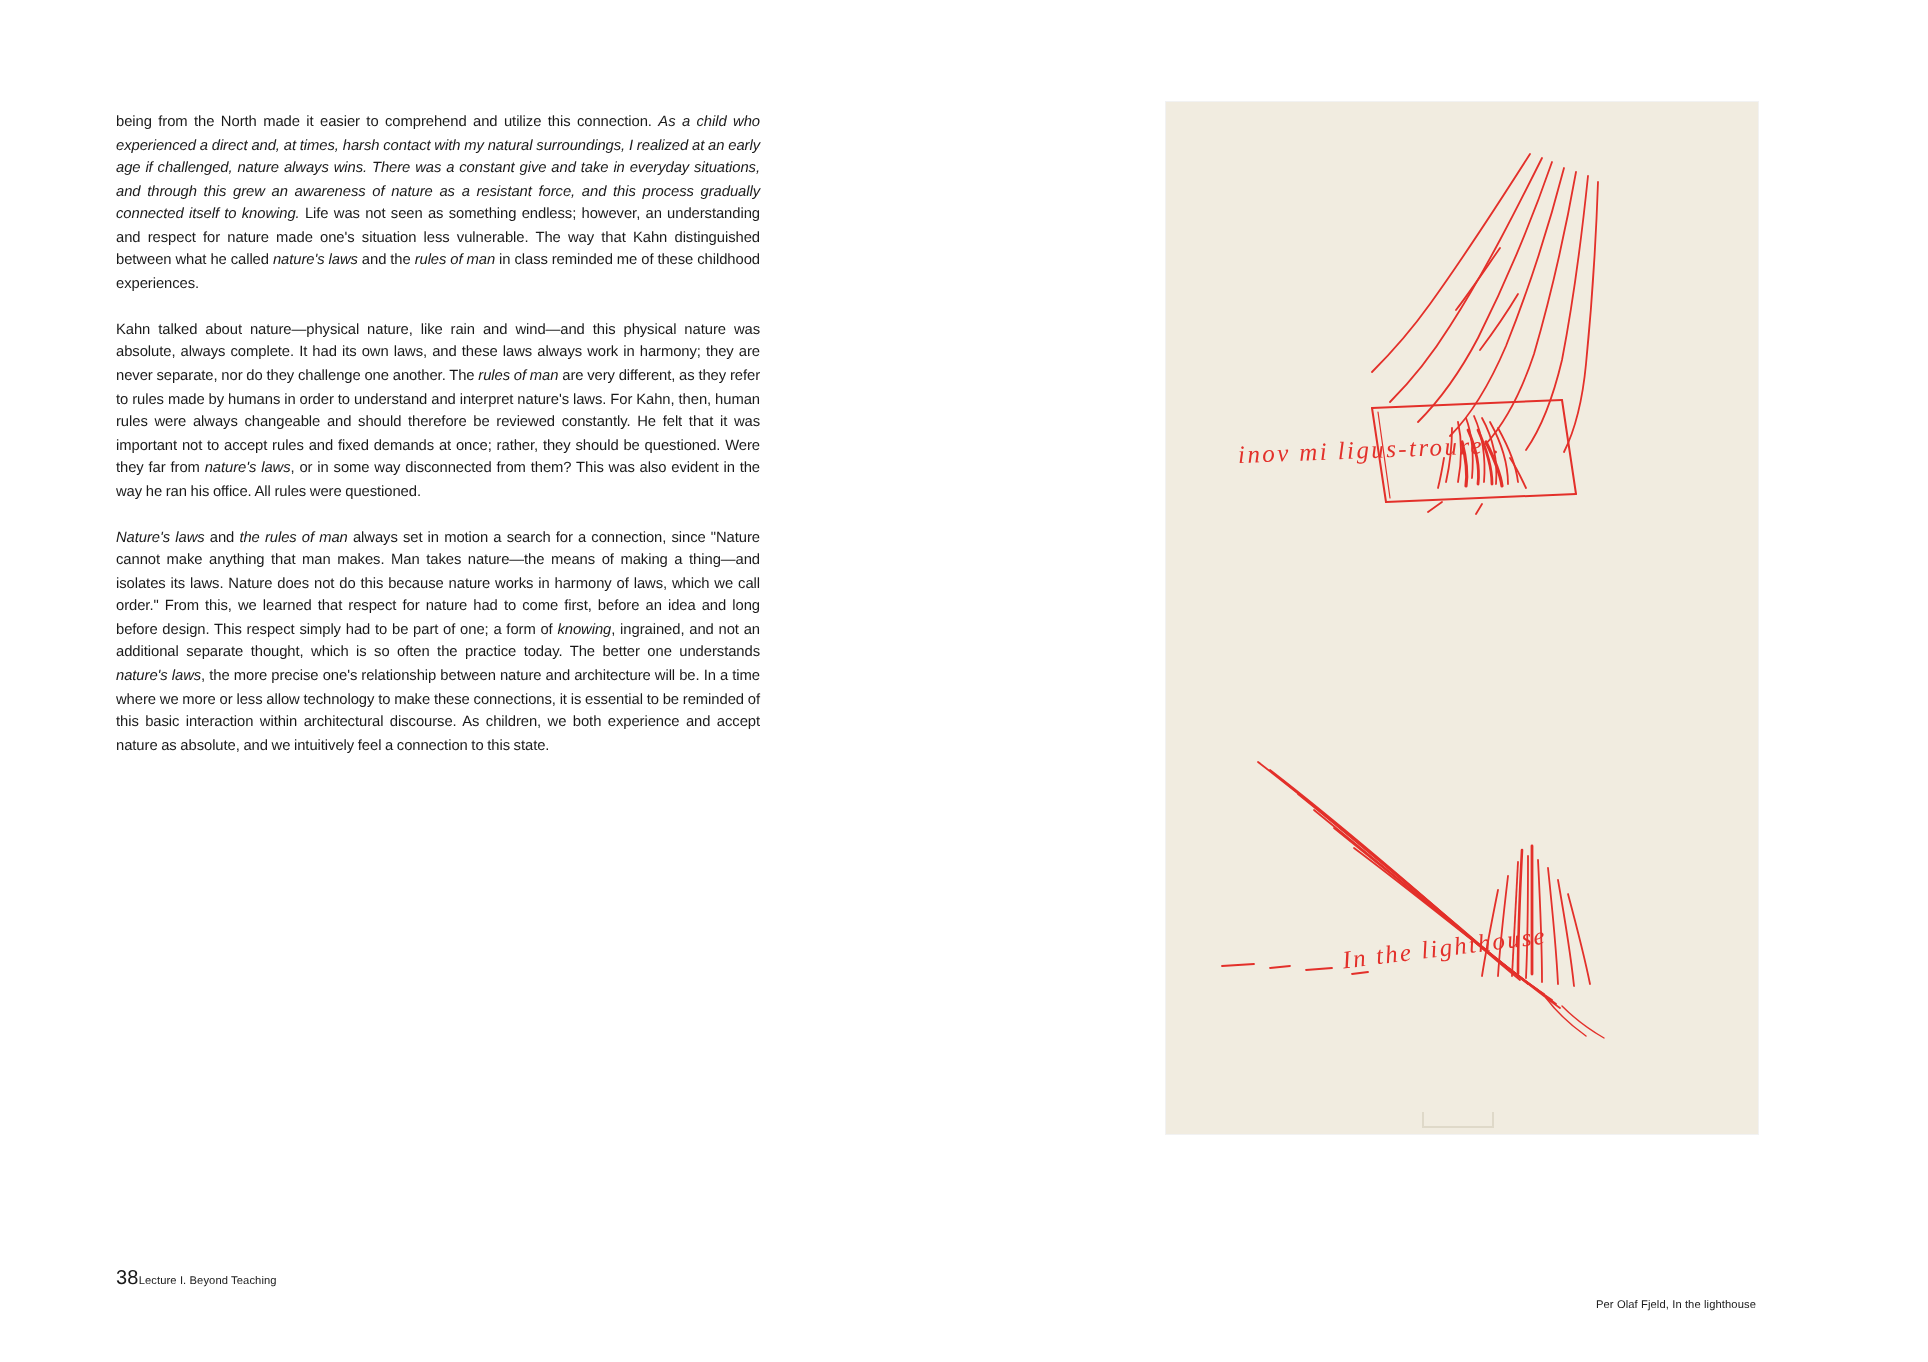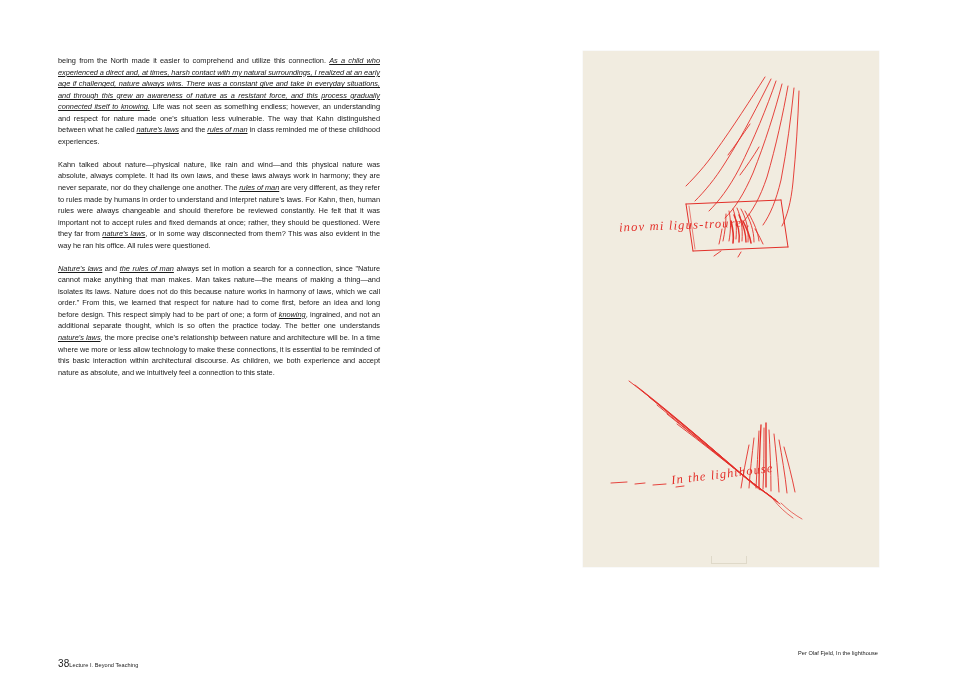--- a/index.html
+++ b/index.html
@@ -38,27 +38,27 @@
     font-size: 7.4px;
     line-height: 11.55px;
     color: #1a1a1a;
     text-align: justify;
     text-justify: inter-word;
     margin: 0 0 11.5px 0;
     letter-spacing: -0.03px;
     word-spacing: -0.2px;
   }
   .para:last-child { margin-bottom: 0; }
-  .para i { font-style: italic; text-decoration: underline; }
+  .para i { font-style: italic; }
 
   
   .footer-left {
     position: absolute;
     left: 58px;
-    bottom: 12px;
+    bottom: 36px;
     display: flex;
     align-items: baseline;
   }
   .folio {
     font-size: 10px;
     color: #1a1a1a;
     letter-spacing: 0.1px;
   }
   .running-head {
     font-size: 5.6px;

